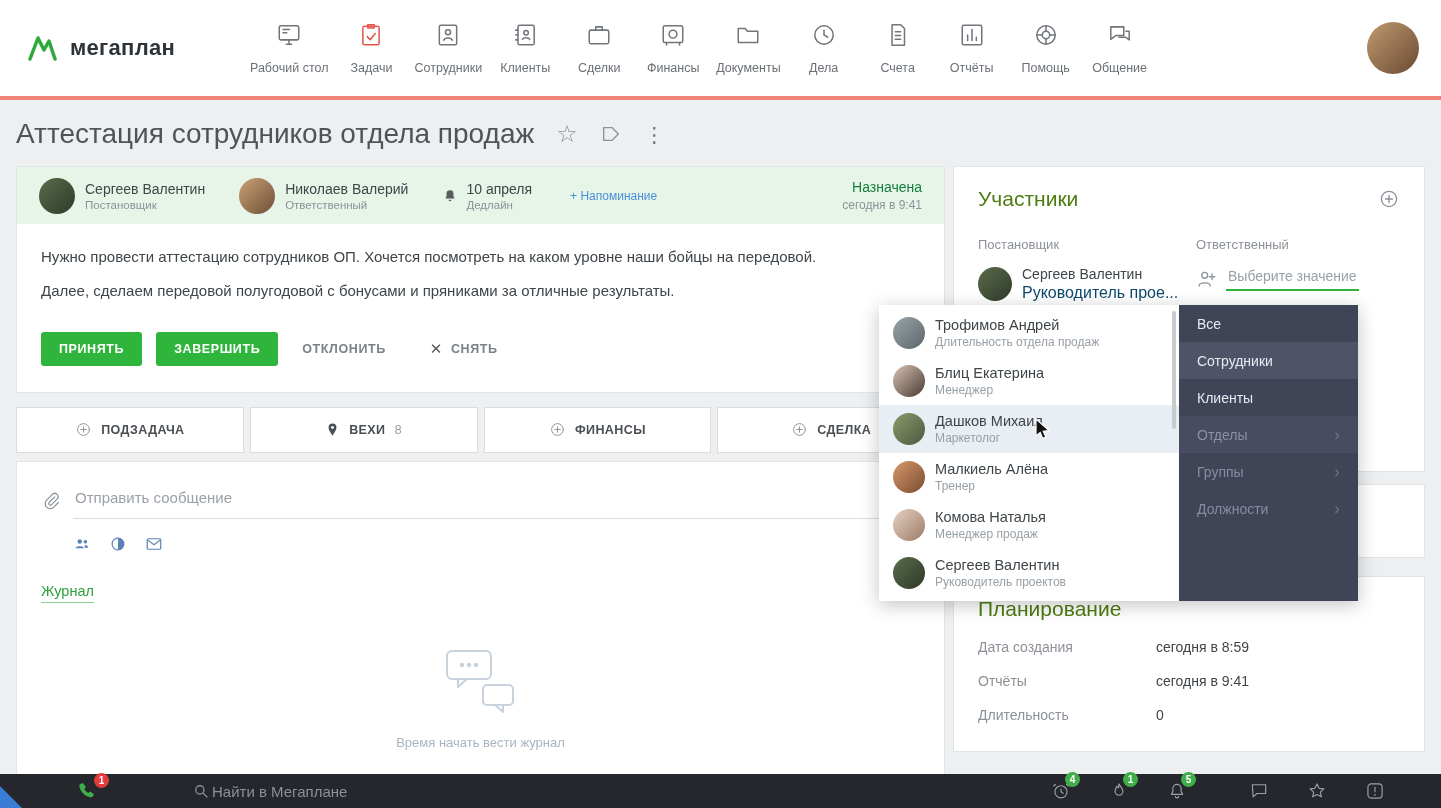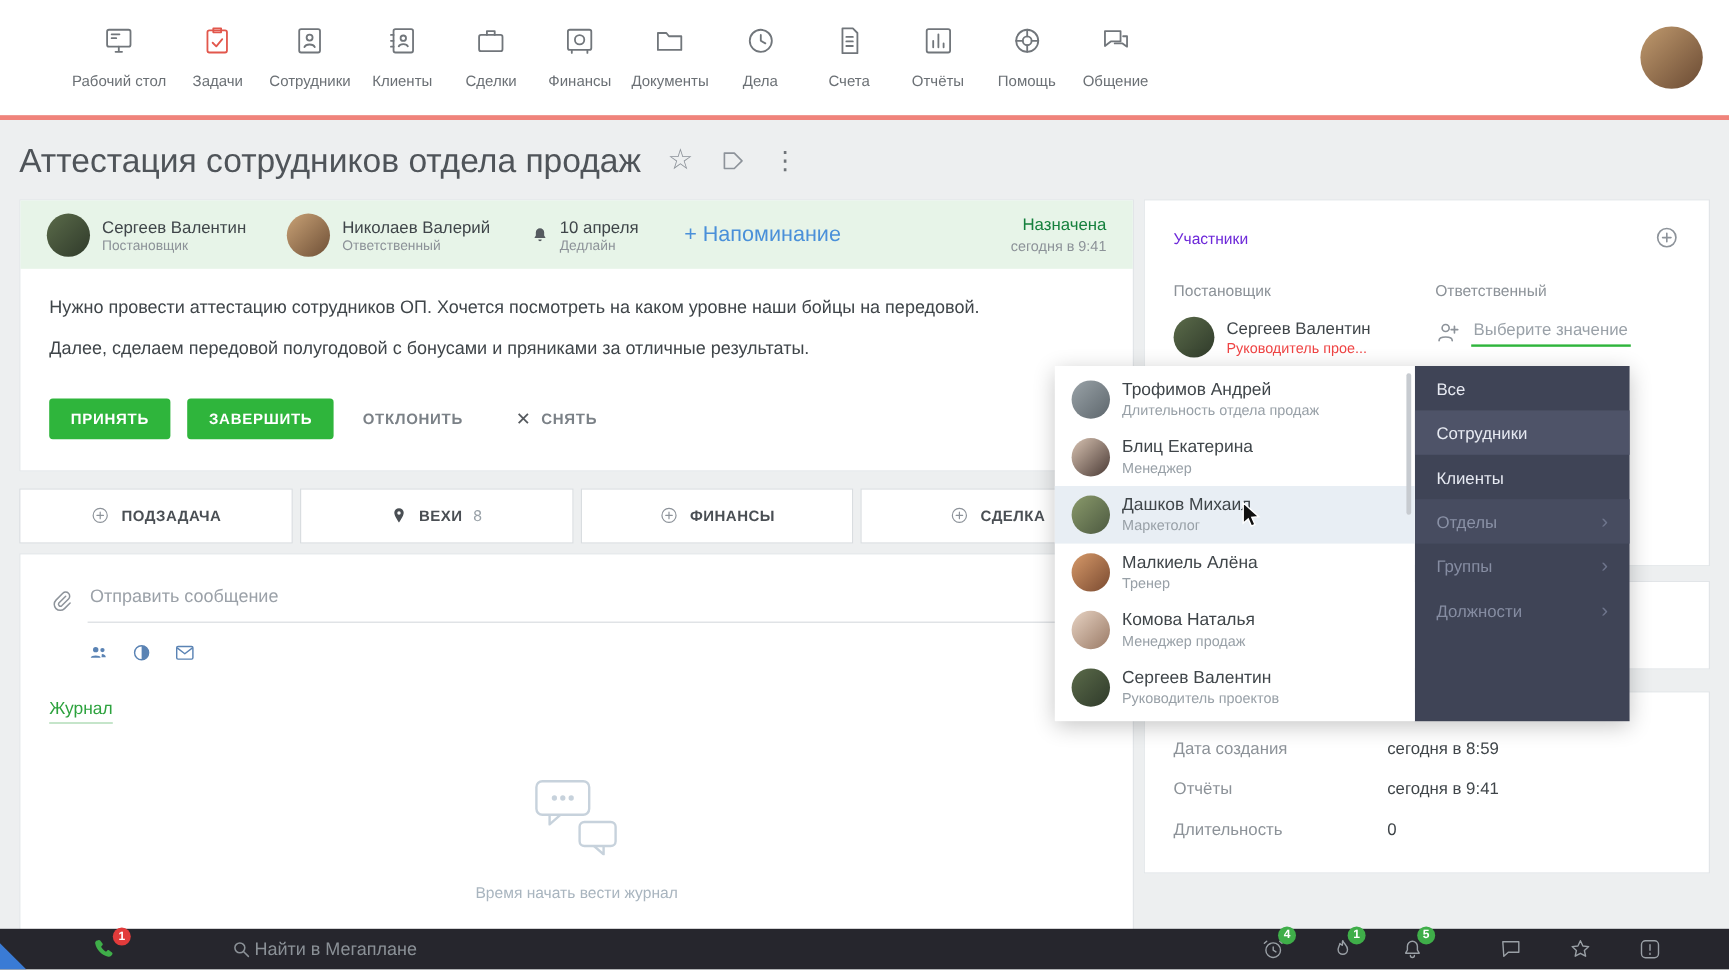--- a/index.html
+++ b/index.html
@@ -38,21 +38,21 @@
   .columns { display:flex; gap:8px; align-items:flex-start; }
   .left-col { width:929px; flex:none; }
   .right-col { flex:1; }
   .card { background:#fff; border:1px solid #e2e5e8; }
 
   
   .meta { display:flex; align-items:center; background:#e7f4e8; padding:10px 22px; min-height:57px; }
   .meta-block { display:flex; align-items:center; gap:10px; margin-right:34px; }
   .meta-name { font-size:14px; color:#3f4549; }
   .meta-role { font-size:11.5px; color:#8c9298; margin-top:2px; }
-  .reminder { color:#4a90d9; font-size:18px; margin-left:4px; cursor:pointer; }
+  .reminder { color:#4a90d9; font-size:12px; margin-left:4px; cursor:pointer; }
   .status { margin-left:auto; text-align:right; }
   .status-label { font-size:14px; color:#15803d; }
   .status-time { font-size:12px; color:#8c9298; margin-top:3px; }
   .task-desc { padding:22px 24px 4px; font-size:15px; color:#3f4549; line-height:1.45; }
   .task-desc p { margin-bottom:12px; }
   .task-actions { padding:12px 24px 24px; display:flex; align-items:center; gap:14px; }
   .btn-green { background:#2fb53c; color:#fff; font-size:12.5px; font-weight:bold; letter-spacing:.6px; padding:10px 18px; border:none; border-radius:3px; cursor:pointer; font-family:inherit; }
   .btn-plain { color:#7b8187; font-size:12.5px; font-weight:bold; letter-spacing:.6px; padding:10px 10px; background:none; border:none; cursor:pointer; font-family:inherit; display:flex; align-items:center; gap:8px; }
   .x-glyph { color:#55595e; font-size:15px; font-weight:normal; }
 
@@ -70,26 +70,26 @@
   .composer .c-icon { color:#8d939a; display:flex; padding-bottom:8px; cursor:pointer; }
   .mini-icons { margin:16px 0 0 32px; display:flex; gap:18px; }
   .mini-icons span { display:flex; cursor:pointer; }
   .journal-tab { display:inline-block; margin-top:30px; color:#2da23e; font-size:14.5px; border-bottom:1px solid rgba(45,162,62,.55); padding-bottom:3px; cursor:pointer; }
   .empty-state { text-align:center; margin-top:46px; }
   .empty-text { margin-top:18px; font-size:13px; color:#a9b5bf; }
 
   
   .participants-card { padding:20px 24px; height:306px; }
   .p-title-row { display:flex; align-items:center; justify-content:space-between; }
-  .p-title { font-size:13px; color:#6d28d9; }
+  .p-title { font-size:21px; color:#4d7c0f; }
   .p-cols { margin-top:26px; display:grid; grid-template-columns:1fr 1fr; column-gap:14px; }
   .p-col-label { font-size:13px; color:#8c9298; }
   .p-person { margin-top:14px; display:flex; gap:10px; align-items:center; }
   .p-name { font-size:14px; color:#3f4549; }
-  .p-role { font-size:12px; color:#ef4444; margin-top:2px; white-space:nowrap; }
+  .p-role { font-size:16px; color:#0c4a6e; margin-top:2px; white-space:nowrap; }
   .p-resp { margin-top:14px; display:flex; align-items:center; gap:8px; }
   .select-field { min-width:128px; border-bottom:2px solid #2fb53c; padding:2px 2px 5px; font-size:14px; color:#9aa1a8; white-space:nowrap; cursor:text; }
   .stub-card { margin-top:12px; height:74px; }
   .planning-card { margin-top:18px; padding:20px 24px 28px; }
   .plan-row { display:flex; margin-top:18px; font-size:14px; }
   .plan-label { width:178px; color:#8c9298; flex:none; }
   .plan-value { color:#3f4549; }
 
   
   .dropdown { position:absolute; left:879px; top:305px; display:flex; z-index:50; box-shadow:0 4px 18px rgba(0,0,0,.24); }
@@ -118,20 +118,28 @@
   .search-ph { color:#8b9197; font-size:15px; }
   .notifs { margin-left:auto; display:flex; align-items:center; gap:38px; }
   .notif { position:relative; display:flex; cursor:pointer; }
   .notif:nth-child(4) { margin-left:24px; }
   .corner-triangle { position:absolute; left:0; bottom:0; width:0; height:0; border-bottom:22px solid #3a7bd5; border-right:22px solid transparent; z-index:55; }
 </style>
 </head>
 <body>
 
 <header class="topbar">
+  <div class="logo">
+    <span style="display:flex;">
+      <svg width="34" height="30" viewBox="0 0 34 30">
+          <path d="M2 26L10 5l6 12 5-9 6 18" fill="none" stroke="#2fa93c" stroke-width="3.5" stroke-linejoin="round" stroke-linecap="round"></path>
+        </svg>
+    </span>
+    <span class="logo-text">мегаплан</span>
+  </div>
   <nav class="main-nav">
       <div class="nav-item">
      <span class="nav-icon"><svg width="26" height="26" viewBox="0 0 24 24" fill="none" stroke="#71767b" stroke-width="1.4" stroke-linecap="round" stroke-linejoin="round">
             <rect x="3" y="3.5" width="18" height="13" rx="1.5"></rect>
             <path d="M9.5 20.5h5M12 16.5v4M6.5 7h6M6.5 10h3.5"></path>
           </svg></span>
      <span class="nav-label">Рабочий стол</span>
    </div>
       <div class="nav-item active">
      <span class="nav-icon"><svg width="26" height="26" viewBox="0 0 24 24" fill="none" stroke="#e2574c" stroke-width="1.4" stroke-linecap="round" stroke-linejoin="round">
@@ -425,20 +433,21 @@
                     <path d="M17.5 6.5v6M14.5 9.5h6"></path>
                   </svg>
               </span>
               <span class="select-field">Выберите значение</span>
             </div>
           </div>
         </div>
       </section>
       <section class="card stub-card"></section>
       <section class="card planning-card">
+        <div class="p-title">Планирование</div>
         <div>
             <div class="plan-row">
      <span class="plan-label">Дата создания</span>
      <span class="plan-value">сегодня в 8:59</span>
    </div>
             <div class="plan-row">
      <span class="plan-label">Отчёты</span>
      <span class="plan-value">сегодня в 9:41</span>
    </div>
             <div class="plan-row">

